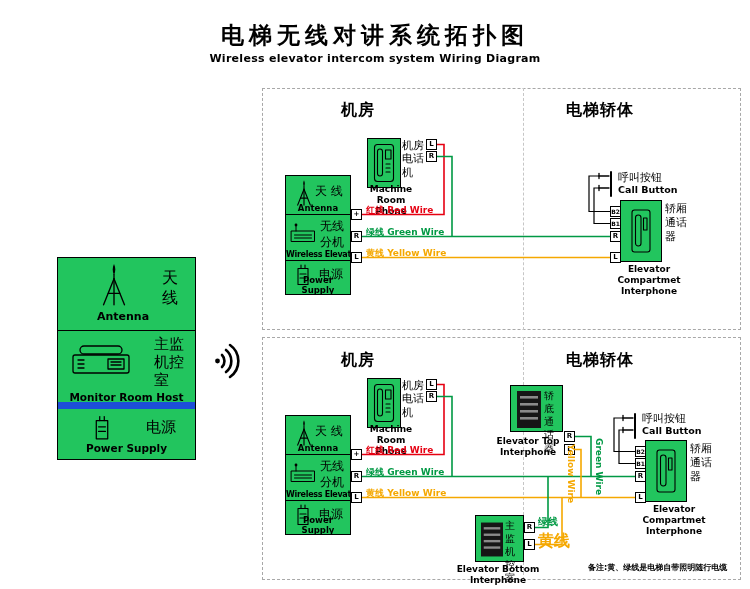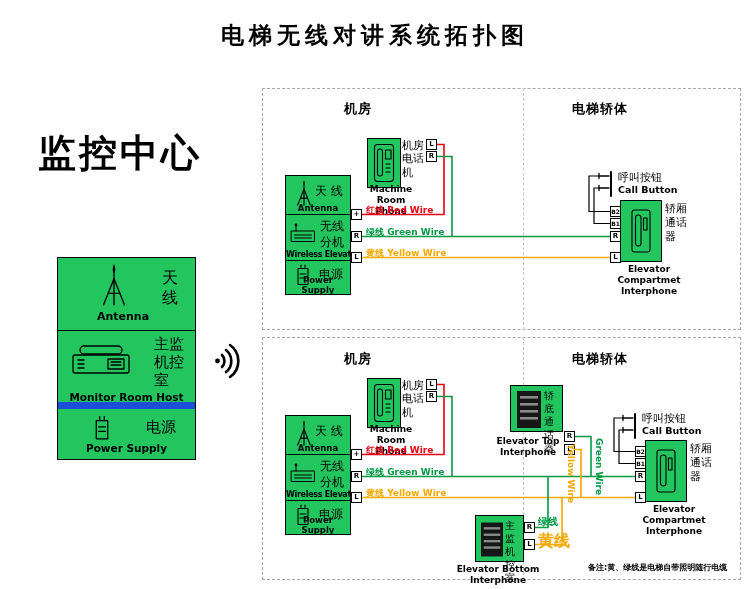--- a/index.html
+++ b/index.html
@@ -9,21 +9,21 @@
   .box{position:absolute;border:1px solid #000;background:#22c55e;z-index:2}
   .dash{position:absolute;border:1px dashed #a8a8a8;z-index:0}
   .dashv{position:absolute;border-left:1px dashed #c6c6c6;width:0;z-index:0}
   .term{position:absolute;width:11px;height:11px;border:1px solid #000;background:#fff;
         font-size:7px;font-weight:bold;display:flex;align-items:center;justify-content:center;
         line-height:1;z-index:3}
   .term.tiny{font-size:6px}
   .zh{position:absolute;line-height:1.25;z-index:4}
   .en{position:absolute;font-weight:bold;text-align:center;line-height:1.2;z-index:4}
   .nw{white-space:nowrap}
-  .sec{position:absolute;font-weight:bold;font-size:13px;text-align:center;letter-spacing:1px;z-index:4}
+  .sec{position:absolute;font-weight:bold;font-size:16px;text-align:center;letter-spacing:1px;z-index:4}
   .wl{position:absolute;font-size:9px;font-weight:bold;white-space:nowrap;z-index:4}
   .vert{position:absolute;writing-mode:vertical-rl;font-size:9px;font-weight:bold;z-index:4}
   .c-red{color:var(--red)}
   .c-green{color:var(--green)}
   .c-yellow{color:var(--yellow)}
   .title-zh{position:absolute;left:0;top:20px;width:750px;text-align:center;font-size:23px;
             font-weight:bold;letter-spacing:5px;z-index:4}
   .title-en{position:absolute;left:0;top:52px;width:750px;text-align:center;font-size:11px;
             font-weight:bold;letter-spacing:.3px;z-index:4}
   .mc-heading{position:absolute;left:38px;top:128px;font-size:38px;font-weight:900;
@@ -39,22 +39,22 @@
   .cap{position:absolute;left:0;right:0;bottom:1px;text-align:center;font-weight:bold;z-index:4}
   .urow{position:relative}
   .note{position:absolute;left:588px;top:562px;font-size:8px;font-weight:bold;white-space:nowrap;z-index:4}
 </style>
 </head>
 <body>
 
 <div id="canvas">
 
   <div class="title-zh">电梯无线对讲系统拓扑图</div>
-
-  <div class="mc-heading">监控中心</div>
+  <div class="title-en">Wireless elevator intercom system Wiring Diagram</div>
+
 
   <div class="dash" style="left:262px;top:88px;width:479px;height:242px"></div>
   <div class="dash" style="left:262px;top:337px;width:479px;height:243px"></div>
   <div class="dashv" style="left:523px;top:88px;height:242px"></div>
   <div class="dashv" style="left:523px;top:337px;height:243px"></div>
 
   <svg id="wires" width="750" height="589" viewBox="0 0 750 589">
 
     <polyline class="w-black" points="599,176 589,176 589,211.5 611,211.5"></polyline>
     <polyline class="w-black" points="599,188 594,188 594,223.5 611,223.5"></polyline>

